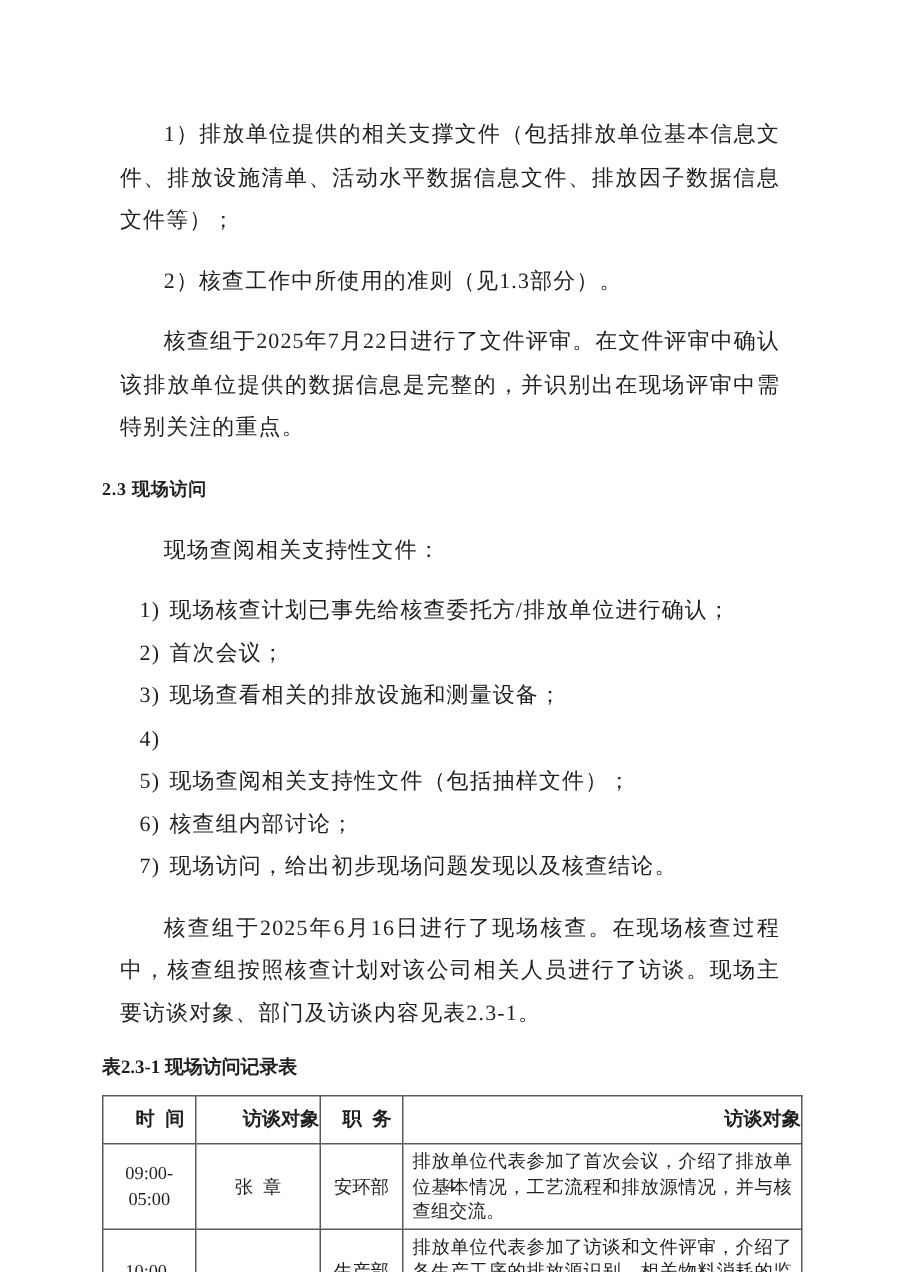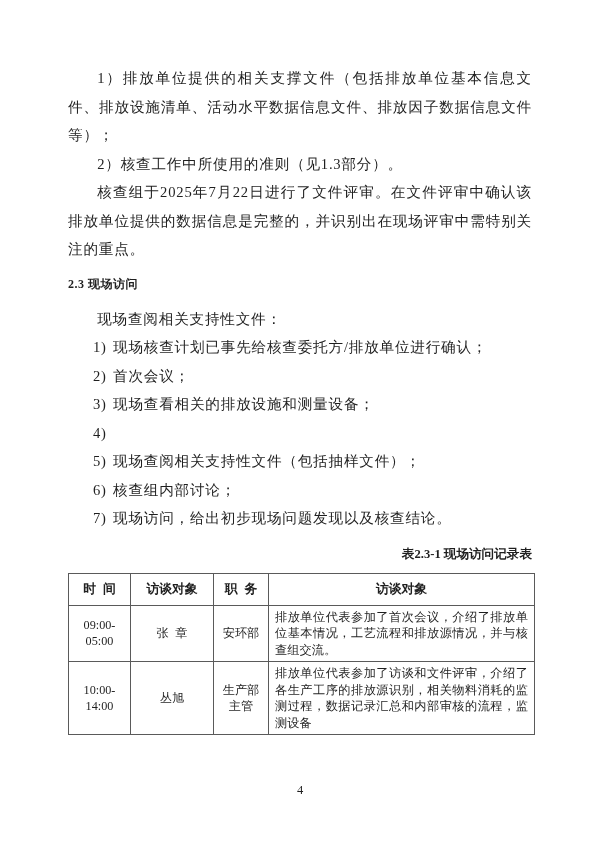--- a/index.html
+++ b/index.html
@@ -18,61 +18,61 @@
   .page {
     padding: 64px 68px 0 68px;
     box-sizing: border-box;
   }
   .para {
     font-size: 14.6px;
     line-height: 28.5px;
     text-align: justify;
     text-indent: 2em;
     letter-spacing: 0.8px;
-    margin: 0;
+    margin: 12px;
   }
   .section-heading {
     font-size: 12px;
     font-weight: bold;
     line-height: 29px;
     margin: 6px 0 6px 0;
     letter-spacing: 0.5px;
   }
   .procedure-item {
     display: flex;
     font-size: 14.6px;
     line-height: 28.5px;
     letter-spacing: 0.8px;
   }
   .procedure-item .num {
     margin-left: 25px;
     width: 20px;
     flex: 0 0 20px;
   }
   .table-caption {
-    text-align: right;
+    text-align: left;
     font-size: 12.6px;
     font-weight: bold;
     line-height: 18px;
     margin: 12px 0 10px 0;
   }
   table.visit-table {
     width: 466px;
     border-collapse: collapse;
     table-layout: fixed;
   }
   .visit-table th, .visit-table td {
     border: 1px solid #5a5a5a;
     box-sizing: border-box;
   }
   .visit-table th {
     font-size: 12.8px;
     font-weight: bold;
     height: 32px;
-    text-align: center;
+    text-align: right;
     vertical-align: middle;
     padding: 0;
   }
   .visit-table td {
     font-size: 12.2px;
     vertical-align: middle;
   }
   .cell-center {
     text-align: center;
     line-height: 16.5px;
@@ -138,20 +138,21 @@
     <div class="procedure-item">
       <span class="num">6)</span>
       <span>核查组内部讨论；</span>
     </div>
     <div class="procedure-item">
       <span class="num">7)</span>
       <span>现场访问，给出初步现场问题发现以及核查结论。</span>
     </div>
   </div>
 
+  <p class="para">核查组于2025年6月16日进行了现场核查。在现场核查过程中，核查组按照核查计划对该公司相关人员进行了访谈。现场主要访谈对象、部门及访谈内容见表2.3-1。</p>
 
   <div class="table-caption">表2.3-1 现场访问记录表</div>
 
   <table class="visit-table">
     <colgroup>
       <col style="width:62px">
       <col style="width:83px">
       <col style="width:55px">
       <col style="width:266px">
     </colgroup>

